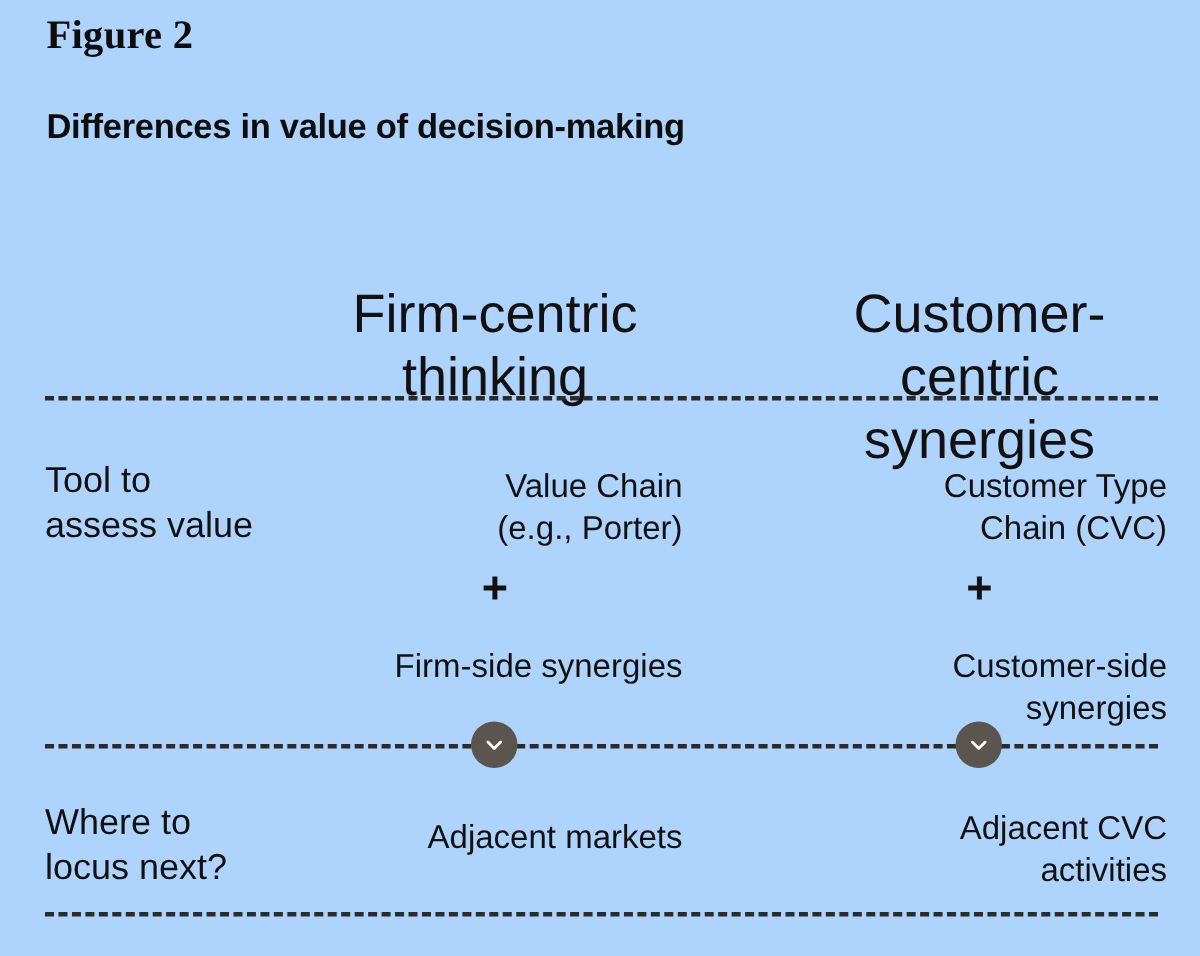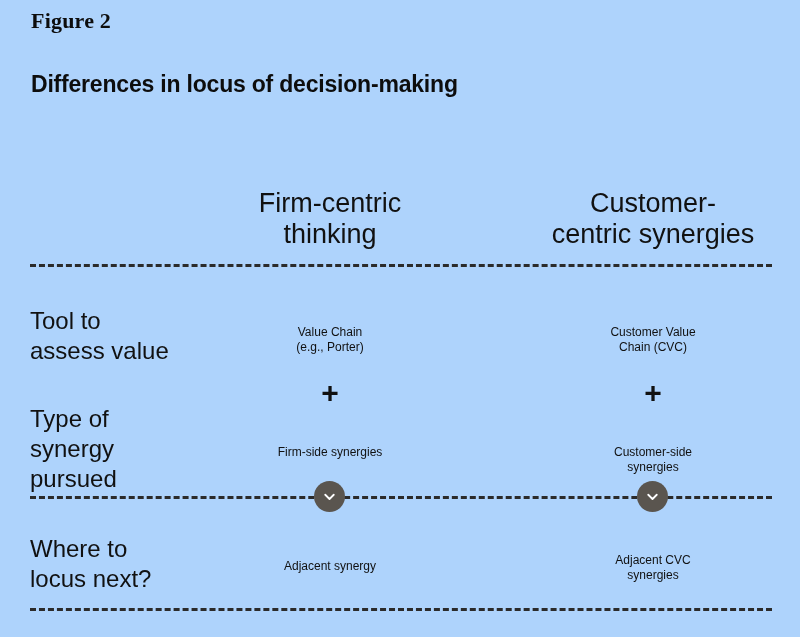--- a/index.html
+++ b/index.html
@@ -20,39 +20,39 @@
     height: 637px;
   }
 
   
   .fig-label {
     position: absolute;
     left: 31px;
     top: 8px;
     font-family: "Liberation Serif", serif;
     font-weight: bold;
-    font-size: 22px;
+    font-size: 27px;
     letter-spacing: 0.2px;
     color: #0d0d0d;
   }
   .fig-title {
     position: absolute;
     left: 31px;
     top: 71px;
     font-family: "Liberation Sans", sans-serif;
     font-weight: bold;
     font-size: 23px;
     letter-spacing: -0.2px;
     color: #0d0d0d;
   }
 
   
   .col-head {
     position: absolute;
-    font-size: 27px;
+    font-size: 36px;
     line-height: 1.16;
     text-align: center;
     color: #111111;
     white-space: pre-line;
   }
   #col-head-firm  { left: 210px; top: 188px; width: 240px; }
   #col-head-cust  { left: 533px; top: 188px; width: 240px; }
 
   
   .divider {
@@ -78,26 +78,25 @@
     white-space: pre-line;
   }
   #row-label-tool    { top: 306px; }
   #row-label-synergy { top: 404px; }
   #row-label-grow    { top: 534px; }
 
   
   .cell {
     position: absolute;
     width: 250px;
-    font-size: 12px;
+    font-size: 22px;
     line-height: 1.28;
-    text-align: center;
+    text-align: right;
     color: #111111;
     white-space: pre-line;
-    margin-top: 15px;
   }
   .col-left  { left: 205px; }
   .col-right { left: 528px; }
 
   #cell-tool-firm   { top: 310px; }
   #cell-tool-cust   { top: 310px; }
   #cell-syn-firm    { top: 430px; }
   #cell-syn-cust    { top: 430px; }
   #cell-grow-firm   { top: 544px; }
   #cell-grow-cust   { top: 538px; }
@@ -130,39 +129,36 @@
   #chevron-badge-cust { left: 637px; }
   .chevron-badge svg { display: block; }
 </style>
 </head>
 <body>
 
 <div id="figure-root">
 
   <div class="fig-label">Figure 2</div>
 
-  <div class="fig-title">Differences in locus of decision-making</div>
+  <div class="fig-title">Differences in value of decision-making</div>
 
   <div class="col-head" id="col-head-firm">Firm-centric
 thinking</div>
   <div class="col-head" id="col-head-cust">Customer-
 centric synergies</div>
 
   <div class="divider" id="divider-top"></div>
 
   <div class="row-label" id="row-label-tool">Tool to
 assess value</div>
   <div class="cell col-left" id="cell-tool-firm">Value Chain
 (e.g., Porter)</div>
-  <div class="cell col-right" id="cell-tool-cust">Customer Value
+  <div class="cell col-right" id="cell-tool-cust">Customer Type
 Chain (CVC)</div>
 
-  <div class="row-label" id="row-label-synergy">Type of
-synergy
-pursued</div>
   <div class="plus-sign col-left">+</div>
   <div class="plus-sign col-right">+</div>
   <div class="cell col-right" id="cell-syn-cust">Customer-side
 synergies</div>
   <div class="cell col-left" id="cell-syn-firm">Firm-side synergies</div>
 
   <div class="divider" id="divider-middle"></div>
 
   <div class="chevron-badge" id="chevron-badge-firm">
     <svg width="17" height="17" viewBox="0 0 24 24" aria-hidden="true">
@@ -171,19 +167,19 @@
   </div>
 
   <div class="chevron-badge" id="chevron-badge-cust">
     <svg width="17" height="17" viewBox="0 0 24 24" aria-hidden="true">
       <path d="M6 9.5 L12 15.5 L18 9.5" fill="none" stroke="#ffffff" stroke-width="2.6" stroke-linecap="round" stroke-linejoin="round"></path>
     </svg>
   </div>
 
   <div class="row-label" id="row-label-grow">Where to
 locus next?</div>
-  <div class="cell col-left" id="cell-grow-firm">Adjacent synergy</div>
+  <div class="cell col-left" id="cell-grow-firm">Adjacent markets</div>
   <div class="cell col-right" id="cell-grow-cust">Adjacent CVC
-synergies</div>
+activities</div>
 
   <div class="divider" id="divider-bottom"></div>
 
 </div>
 
 </body></html>

